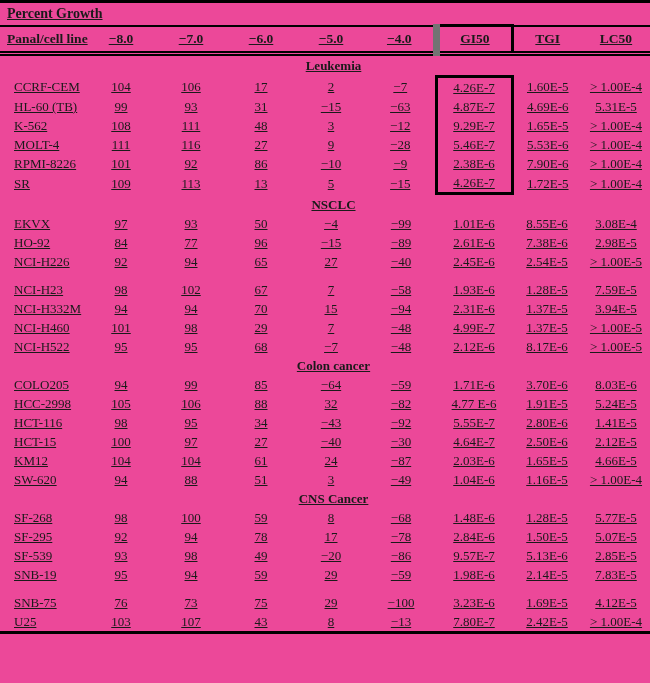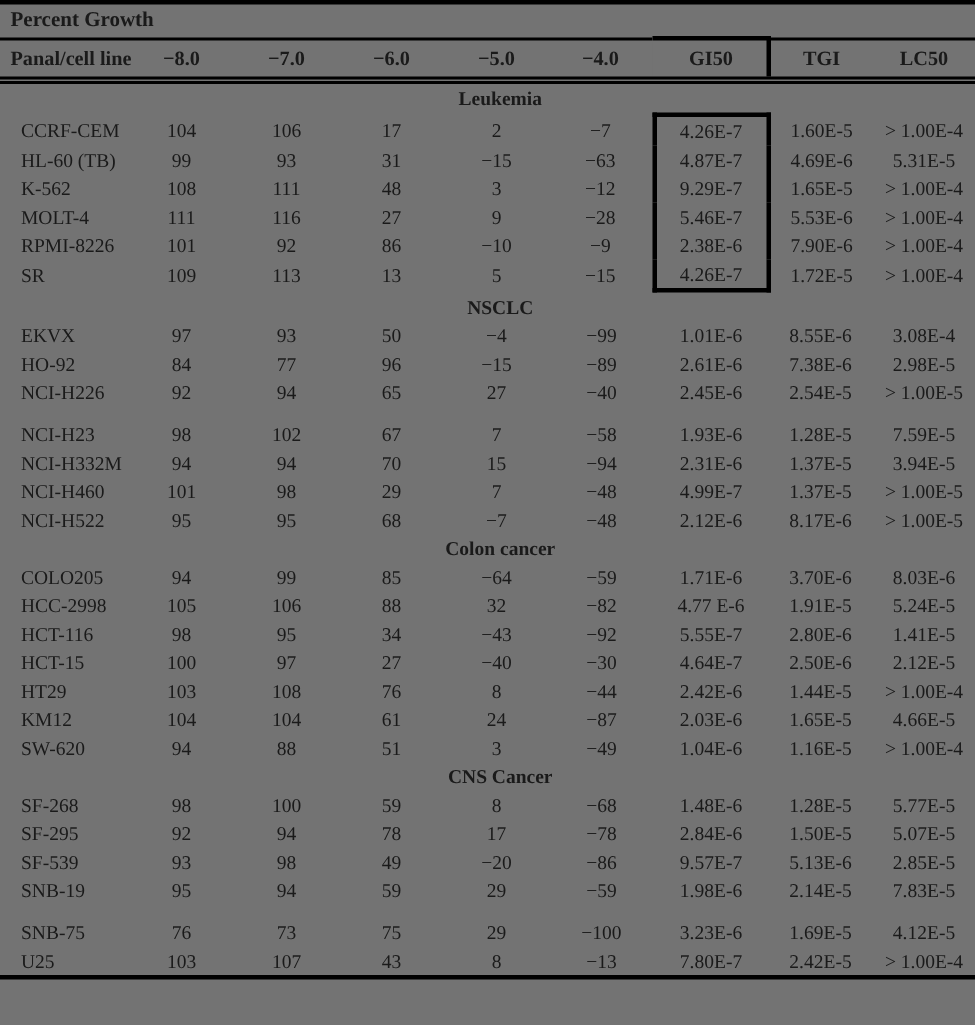--- a/index.html
+++ b/index.html
@@ -3,25 +3,26 @@
 <meta charset="utf-8">
 <style>
   html, body {
     margin: 0;
     padding: 0;
     background: #ffffff;
   }
   .page {
     width: 650px;
     height: 683px;
-    background: #737373;
+    background: #ec4899;
     font-family: "Liberation Serif", serif;
     color: #1a1a1a;
     box-sizing: border-box;
     overflow: hidden;
+    text-decoration: underline;
   }
   table.growth-table {
     width: 650px;
     border-collapse: collapse;
     table-layout: fixed;
   }
   
   col.c-name { width: 86px; }
   col.c-num  { width: 70px; }
   col.c-gi50 { width: 76px; }
@@ -43,21 +44,21 @@
     font-weight: bold;
     text-align: center;
     padding: 4px 0 4px 0;
     white-space: nowrap;
   }
   tr.header-row th.name-col {
     text-align: left;
     padding-left: 7px;
   }
   tr.header-row th.boxed-header {
-    border-left: 3px solid #737373;
+    border-left: 7px solid #737373;
     border-right: 3px solid #000;
     border-top: 3px solid #000;
   }
   tbody td {
     height: 19px;
     font-size: 13px;
     line-height: 19px;
     text-align: center;
     padding: 0;
     vertical-align: middle;
@@ -316,31 +317,20 @@
           <td>100</td>
           <td>97</td>
           <td>27</td>
           <td>−40</td>
           <td>−30</td>
           <td>4.64E-7</td>
           <td>2.50E-6</td>
           <td>2.12E-5</td>
         </tr>
         <tr>
-          <td class="name-cell">HT29</td>
-          <td>103</td>
-          <td>108</td>
-          <td>76</td>
-          <td>8</td>
-          <td>−44</td>
-          <td>2.42E-6</td>
-          <td>1.44E-5</td>
-          <td>&gt; 1.00E-4</td>
-        </tr>
-        <tr>
           <td class="name-cell">KM12</td>
           <td>104</td>
           <td>104</td>
           <td>61</td>
           <td>24</td>
           <td>−87</td>
           <td>2.03E-6</td>
           <td>1.65E-5</td>
           <td>4.66E-5</td>
         </tr>

